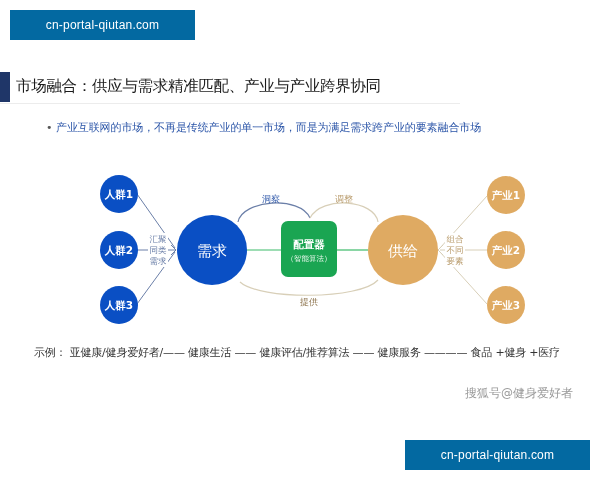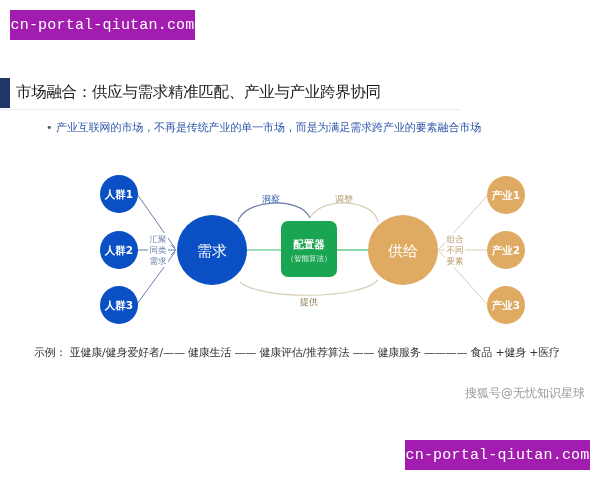--- a/index.html
+++ b/index.html
@@ -1,28 +1,28 @@
 <!DOCTYPE html>
 <html><head>
 <meta charset="utf-8">
 <style>
   * { margin: 0; padding: 0; box-sizing: border-box; }
   html, body { width: 600px; height: 480px; background: #ffffff; overflow: hidden; }
   body { position: relative; font-family: "DejaVu Sans", "Liberation Sans", sans-serif; color: #222; }
 
   .watermark {
-    position: absolute; background: #a21caf; color: #ffffff;
-    font-family: Liberation Mono, monospace; font-size: 15px; letter-spacing: 0.2px;
+    position: absolute; background: #0369a1; color: #ffffff;
+    font-family: Liberation Sans, sans-serif; font-size: 12px; letter-spacing: 0.2px;
     display: flex; align-items: center; justify-content: center;
   }
   .wm-top { left: 10px; top: 10px; width: 185px; height: 30px; }
   .wm-bottom { left: 405px; top: 440px; width: 185px; height: 30px; }
 
   .title-bar {
-    position: absolute; left: 0; top: 76px; width: 460px; height: 34px;
+    position: absolute; left: 0; top: 70px; width: 460px; height: 34px;
     border-bottom: 1px solid #ececec;
     font-family: Liberation Serif, serif;
   }
   .title-accent { position: absolute; left: 0; top: 2px; width: 10px; height: 30px; background: #1f3668; }
   .title-text {
     position: absolute; left: 16px; top: 6px; font-size: 15.5px; color: #1a1a1a;
     white-space: nowrap; letter-spacing: -0.3px;
   }
 
   .bullets { position: absolute; left: 46px; top: 121px; width: 520px; font-size: 11px; color: #2b55a8; line-height: 13px; }
@@ -130,15 +130,15 @@
     <text x="506" y="309" text-anchor="middle" fill="#fff" font-size="10.5" font-weight="bold">产业3</text>
   </g>
 
   <text x="271" y="202" text-anchor="middle" fill="#2b55a8" font-size="9">洞察</text>
   <text x="344" y="202" text-anchor="middle" fill="#b89a6a" font-size="9">调整</text>
   <text x="309" y="305" text-anchor="middle" fill="#8a7048" font-size="9">提供</text>
 </svg>
 
 <div class="example">示例：  亚健康/健身爱好者/—— 健康生活 —— 健康评估/推荐算法 —— 健康服务 ———— 食品 +健身 +医疗</div>
 
-<div class="credit">搜狐号@无忧知识星球</div>
+<div class="credit">搜狐号@健身爱好者</div>
 
 <div class="watermark wm-bottom">cn-portal-qiutan.com</div>
 
 </body></html>

